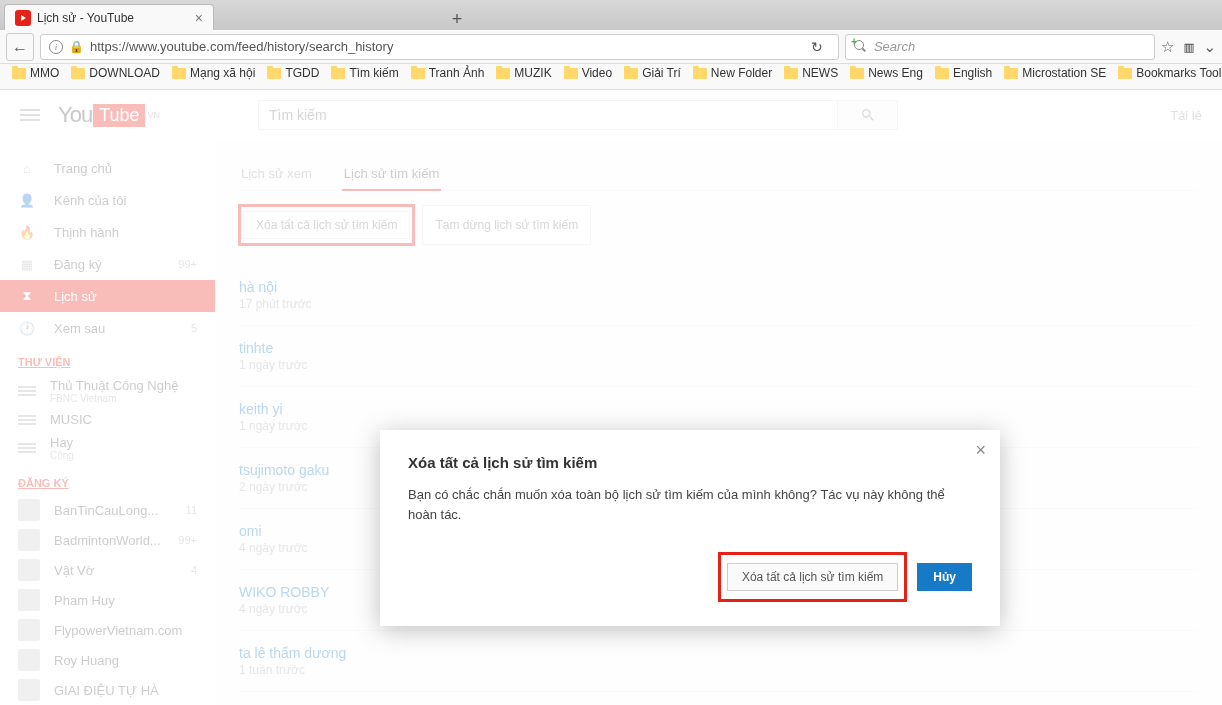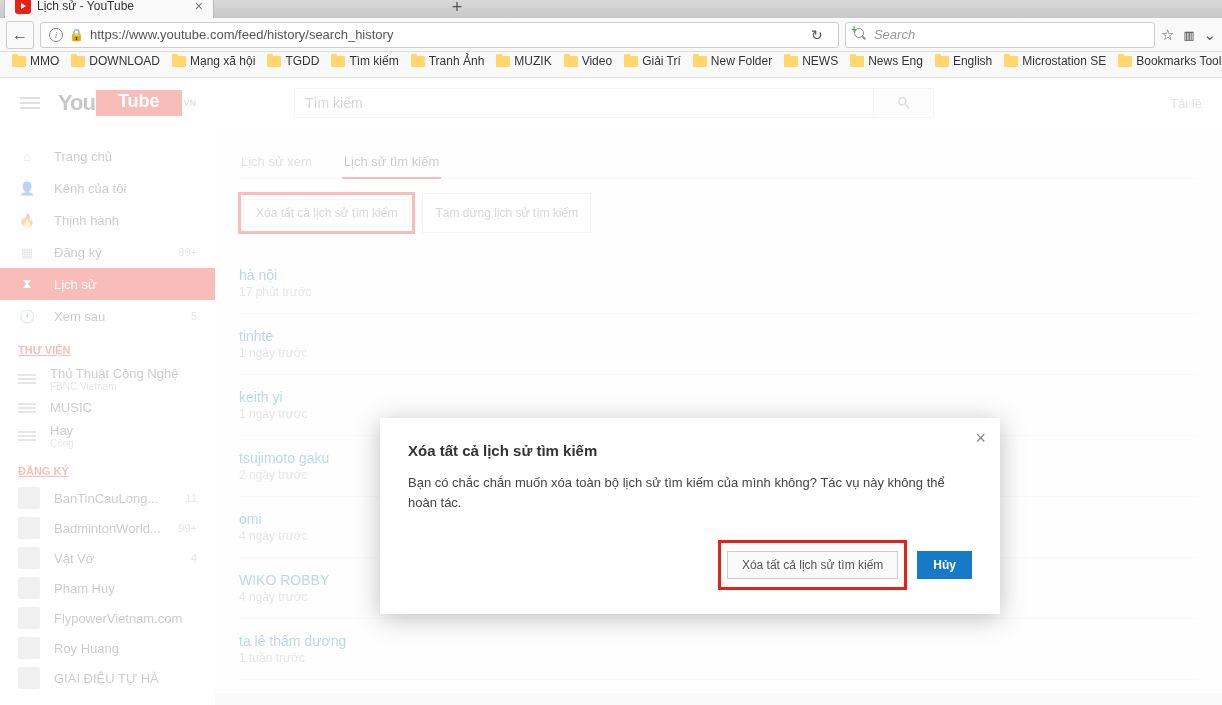--- a/index.html
+++ b/index.html
@@ -1,18 +1,18 @@
 <!DOCTYPE html>
 <html><head>
 <meta charset="utf-8">
 <style>
 *{margin:0;padding:0;box-sizing:border-box;font-family:Arial,Helvetica,sans-serif;}
 body{width:1222px;height:705px;background:#fff;overflow:hidden;position:relative;font-size:13px;color:#333;}
 
-.browser-tabs{height:18px;background:linear-gradient(#d8d8d8,#c8c8c8);display:flex;align-items:flex-end;padding:0 4px;}
+.browser-tabs{height:30px;background:linear-gradient(#d8d8d8,#c8c8c8);display:flex;align-items:flex-end;padding:0 4px;}
 .tab{display:flex;align-items:center;height:26px;background:#f9f9f9;border-radius:4px 4px 0 0;padding:0 10px;min-width:210px;font-size:12px;color:#333;gap:6px;border:1px solid #bbb;border-bottom:none;}
 .tab .fav{width:16px;height:16px;background:#e62117;border-radius:3px;display:flex;align-items:center;justify-content:center;}
 .tab .fav::after{content:"";width:0;height:0;border-left:5px solid #fff;border-top:3px solid transparent;border-bottom:3px solid transparent;margin-left:1px;}
 .tab-close{margin-left:auto;color:#777;font-size:14px;cursor:pointer;}
 .new-tab{width:26px;height:22px;display:flex;align-items:center;justify-content:center;color:#555;font-size:18px;margin-left:230px;}
 
 .addr-bar{height:34px;background:#f9f9f9;border-bottom:1px solid #ddd;display:flex;align-items:center;padding:0 6px;gap:6px;}
 .nav-btn{width:28px;height:28px;border-radius:3px;display:flex;align-items:center;justify-content:center;border:1px solid #ccc;color:#555;font-size:16px;}
 .url-box{flex:1;height:26px;border:1px solid #ccc;border-radius:3px;display:flex;align-items:center;padding:0 8px;gap:6px;background:#fff;font-size:13px;color:#555;}
 .url-box .info-icon{width:14px;height:14px;border:1px solid #888;border-radius:50%;display:flex;align-items:center;justify-content:center;font-size:9px;font-style:italic;font-family:serif;color:#888;}
@@ -29,23 +29,23 @@
 .bm{display:flex;align-items:center;gap:4px;padding:2px 4px;white-space:nowrap;}
 .bm .folder{width:14px;height:11px;background:#ffd76a;border-radius:1px;position:relative;}
 .bm .folder::before{content:"";position:absolute;width:6px;height:3px;background:#ffd76a;top:-2px;left:0;border-radius:1px 1px 0 0;}
 
 .page{position:relative;height:615px;background:#fff;}
 .overlay{position:absolute;inset:0;background:rgba(255,255,255,0.7);z-index:5;}
 
 .yt-header{height:50px;display:flex;align-items:center;padding:0 20px;gap:18px;position:relative;z-index:1;}
 .menu-icon{width:20px;display:flex;flex-direction:column;gap:3px;}
 .menu-icon span{height:2px;background:#999;}
-.logo{display:flex;font-family:Arial;font-weight:bold;}
+.logo{display:flex;align-items:center;font-family:Arial;font-weight:normal;}
 .logo .you{color:#444;font-size:22px;letter-spacing:-1px;}
-.logo .tube{background:#e62117;color:#fff;font-size:18px;padding:1px 22px;border-radius:0;margin-left:1px;}
+.logo .tube{background:#e62117;color:#fff;font-size:18px;padding:1px 6px;border-radius:0;margin-left:1px;}
 .logo .vn{font-size:9px;color:#999;margin-left:2px;align-self:flex-start;margin-top:8px;}
 .yt-search{display:flex;margin-left:80px;}
 .yt-search input{width:580px;height:30px;border:1px solid #ddd;padding:0 10px;font-size:14px;color:#aaa;outline:none;}
 .yt-search button{width:60px;height:30px;border:1px solid #ddd;border-left:none;background:#f8f8f8;color:#888;display:flex;align-items:center;justify-content:center;}
 .yt-search button svg{width:16px;height:16px;fill:#888;}
 .upload{margin-left:auto;color:#999;font-size:13px;text-align:center;}
 
 .content{display:flex;position:relative;z-index:1;}
 .sidebar{width:215px;padding-top:12px;font-size:13px;}
 .sidebar .item{display:flex;align-items:center;height:32px;padding:0 18px;gap:18px;color:#555;}

